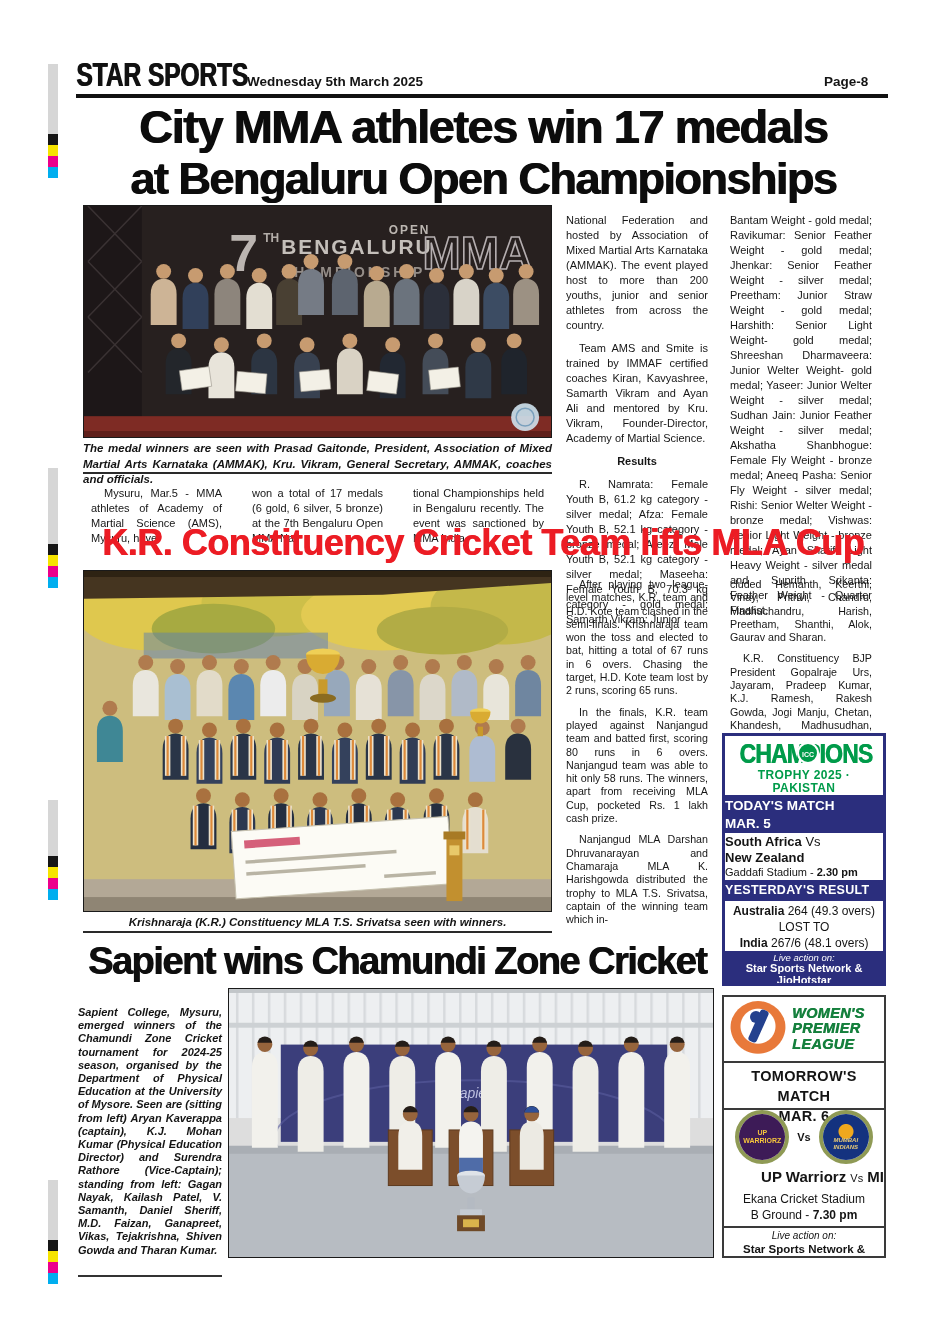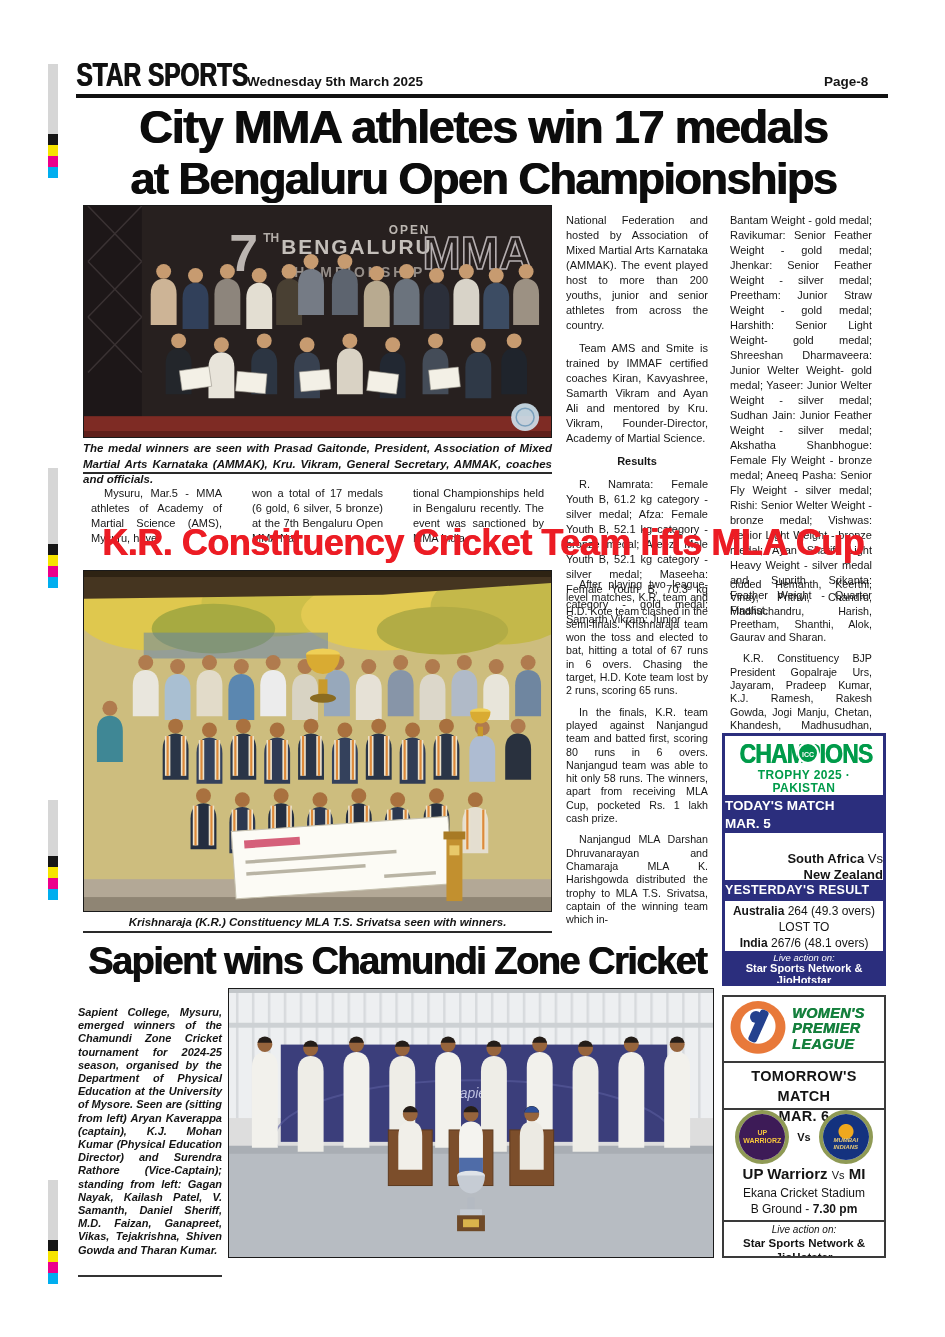--- a/index.html
+++ b/index.html
@@ -60,21 +60,21 @@
 .ct-logo{height:59px;text-align:center;position:relative;padding-top:3px}
 .ct-title{font-size:28px;font-weight:700;color:#009b4a;letter-spacing:-1px;
   transform:scaleX(0.82);transform-origin:center top;text-shadow:0.8px 0 0 currentColor;line-height:30px}
 .ct-icc{position:absolute;left:72px;top:6px;width:22px;height:22px;border-radius:50%;
   background:#009b4a;color:#fff;font-size:7px;font-weight:700;line-height:22px;text-align:center;
   border:2px solid #fff}
 .ct-sub{font-size:12px;font-weight:700;color:#009b4a;letter-spacing:0.4px;line-height:13px}
 .ct-bar{background:#2b2e7d;color:#fff;text-align:left;font-weight:700}
 .ct-bar1{height:39px;font-size:13.5px;line-height:18px;padding-top:2px}
 .ct-bar2{height:21px;font-size:12.5px;line-height:21px;letter-spacing:0.3px}
-.ct-w1{height:47px;text-align:right;font-size:13px;line-height:15.5px;padding-top:18px}
+.ct-w1{height:47px;text-align:left;font-size:13px;line-height:15.5px;padding-top:1px}
 .ct-w1 .venue{font-size:11px}
 .ct-w2{height:51px;text-align:center;font-size:12px;line-height:16px;padding-top:2px}
 .ct-foot{flex:1;background:#2b2e7d;color:#fff;text-align:center;padding-top:1px}
 .ct-live{font-size:9.5px;font-style:italic;line-height:11px}
 .ct-net{font-size:11px;font-weight:700;line-height:11.5px}
 .b{font-weight:700}
 
 
 .wpl-box{left:722px;top:995px;width:164px;height:263px;border:2px solid #3a3a3a;background:#fff;
   display:flex;flex-direction:column;overflow:hidden}
@@ -89,21 +89,21 @@
 .wpl-match{height:47px;text-align:center;font-weight:700;font-size:14.5px;line-height:20px;
   padding-top:3px;border-bottom:2px solid #3a3a3a;letter-spacing:0.3px}
 .wpl-logos{height:64px;display:flex;align-items:center;justify-content:center;gap:8px}
 .badge{width:54px;height:54px;border-radius:50%;border:4px solid #8f9a55;display:flex}
 .badge-in{flex:1;border-radius:50%;display:flex;flex-direction:column;align-items:center;justify-content:center;
   text-align:center;font-weight:700}
 .badge-upw .badge-in{background:#3d1b57;color:#f5c43c;font-size:7px;line-height:8px}
 .badge-mi .badge-in{background:radial-gradient(circle at 50% 38%,#f0a81e 0 7px,#14327f 8px);color:#e6c877;
   font-size:6px;line-height:7px;font-style:italic;padding-top:14px}
 .wpl-vs{font-size:11px;font-weight:700}
-.wpl-t{text-align:center;font-size:15px;font-weight:700;line-height:20px}
+.wpl-t{text-align:right;font-size:15px;font-weight:700;line-height:26px}
 .wpl-t .vs{font-size:11px;font-weight:400}
 .wpl-v{text-align:center;font-size:12px;line-height:16px}
 .wpl-foot{flex:1;border-top:2px solid #3a3a3a;text-align:center;padding-top:2px;margin-top:3px}
 .wpl-live{font-size:10px;font-style:italic;line-height:12px}
 .wpl-net{font-size:11.5px;font-weight:700;line-height:14px}
 </style>
 </head>
 <body>
 
 <div class="page">

